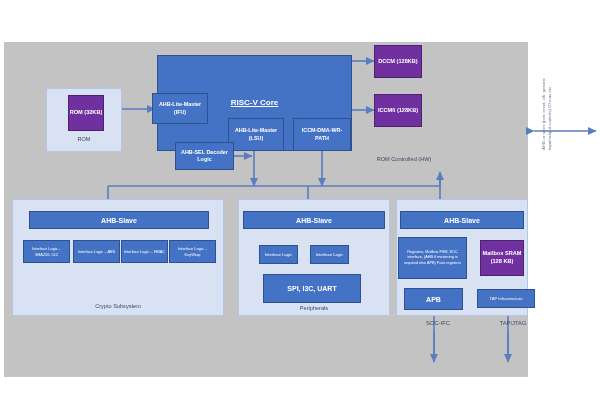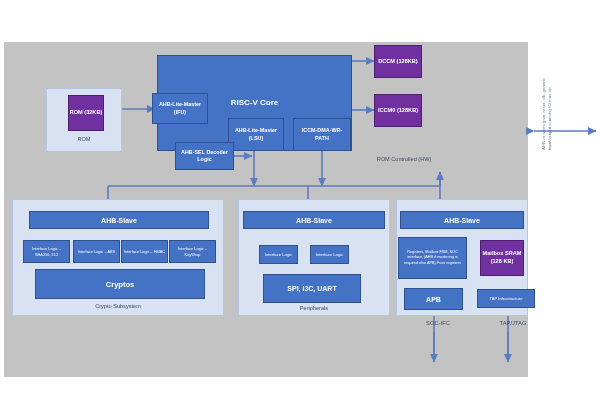--- a/index.html
+++ b/index.html
@@ -54,21 +54,21 @@
       <line x1="434" y1="332" x2="434" y2="362" marker-end="url(#ah)"></line>
 
       <line x1="508" y1="360" x2="508" y2="305" marker-end="url(#ah)"></line>
       <line x1="508" y1="332" x2="508" y2="362" marker-end="url(#ah)"></line>
 
       <line x1="534" y1="131" x2="596" y2="131" marker-start="url(#ah)" marker-end="url(#ah)"></line>
     </g>
   </svg>
 
   <div class="box blue" style="left:157px;top:55px;width:195px;height:96px;font-size:8px;">
-    <span style="position:absolute;top:42px;left:0;right:0;">RISC-V Core</span>
+    <span style="position:absolute;top:42px;left:0;right:0;text-decoration:underline;">RISC-V Core</span>
   </div>
 
   <div class="box blue" style="left:152px;top:93px;width:56px;height:31px;font-size:5.4px;line-height:1.35;padding:1px;">AHB-Lite-Master (IFU)</div>
 
   <div class="box blue" style="left:228px;top:118px;width:56px;height:33px;font-size:5.4px;line-height:1.35;padding:1px;">AHB-Lite-Master (LSU)</div>
 
   <div class="box blue" style="left:293px;top:118px;width:58px;height:33px;font-size:5.4px;line-height:1.35;padding:1px;">ICCM-DMA-WR-PATH</div>
 
   <div class="box blue" style="left:175px;top:142px;width:59px;height:28px;font-size:5.4px;line-height:1.35;padding:1px;">AHB-SEL Decoder Logic</div>
 
@@ -82,21 +82,20 @@
   <div class="subcaption" style="left:358px;top:155px;width:92px;font-size:5.6px;line-height:1.5;">ROM Controlled (HW)</div>
 
   <div class="box lightblue" style="left:12px;top:199px;width:212px;height:117px;"></div>
   <div class="box blue" style="left:29px;top:211px;width:180px;height:18px;font-size:7px;">AHB-Slave</div>
 
   <div class="box blue" style="left:23px;top:240px;width:47px;height:23px;font-size:3.9px;line-height:1.4;padding:1px;font-weight:normal;">Interface Logic – SHA256, 512</div>
   <div class="box blue" style="left:73px;top:240px;width:47px;height:23px;font-size:3.9px;line-height:1.4;padding:1px;font-weight:normal;">Interface Logic – AES</div>
   <div class="box blue" style="left:121px;top:240px;width:47px;height:23px;font-size:3.9px;line-height:1.4;padding:1px;font-weight:normal;">Interface Logic – HMAC</div>
   <div class="box blue" style="left:169px;top:240px;width:47px;height:23px;font-size:3.9px;line-height:1.4;padding:1px;font-weight:normal;">Interface Logic – KeyWrap</div>
 
-  <div class="box blue" style="left:35px;top:269px;width:170px;height:30px;font-size:7.5px;">Cryptos</div>
   <div class="subcaption" style="left:12px;top:303px;width:212px;font-size:5.6px;">Crypto Subsystem</div>
 
   <div class="box lightblue" style="left:238px;top:199px;width:152px;height:117px;"></div>
   <div class="box blue" style="left:243px;top:211px;width:142px;height:18px;font-size:7px;">AHB-Slave</div>
 
   <div class="box blue" style="left:259px;top:245px;width:39px;height:19px;font-size:4.2px;padding:1px;font-weight:normal;">Interface Logic</div>
   <div class="box blue" style="left:310px;top:245px;width:39px;height:19px;font-size:4.2px;padding:1px;font-weight:normal;">Interface Logic</div>
 
   <div class="box blue" style="left:263px;top:274px;width:98px;height:29px;font-size:7px;">SPI, I3C, UART</div>
   <div class="subcaption" style="left:238px;top:305px;width:152px;font-size:5.6px;">Peripherals</div>

